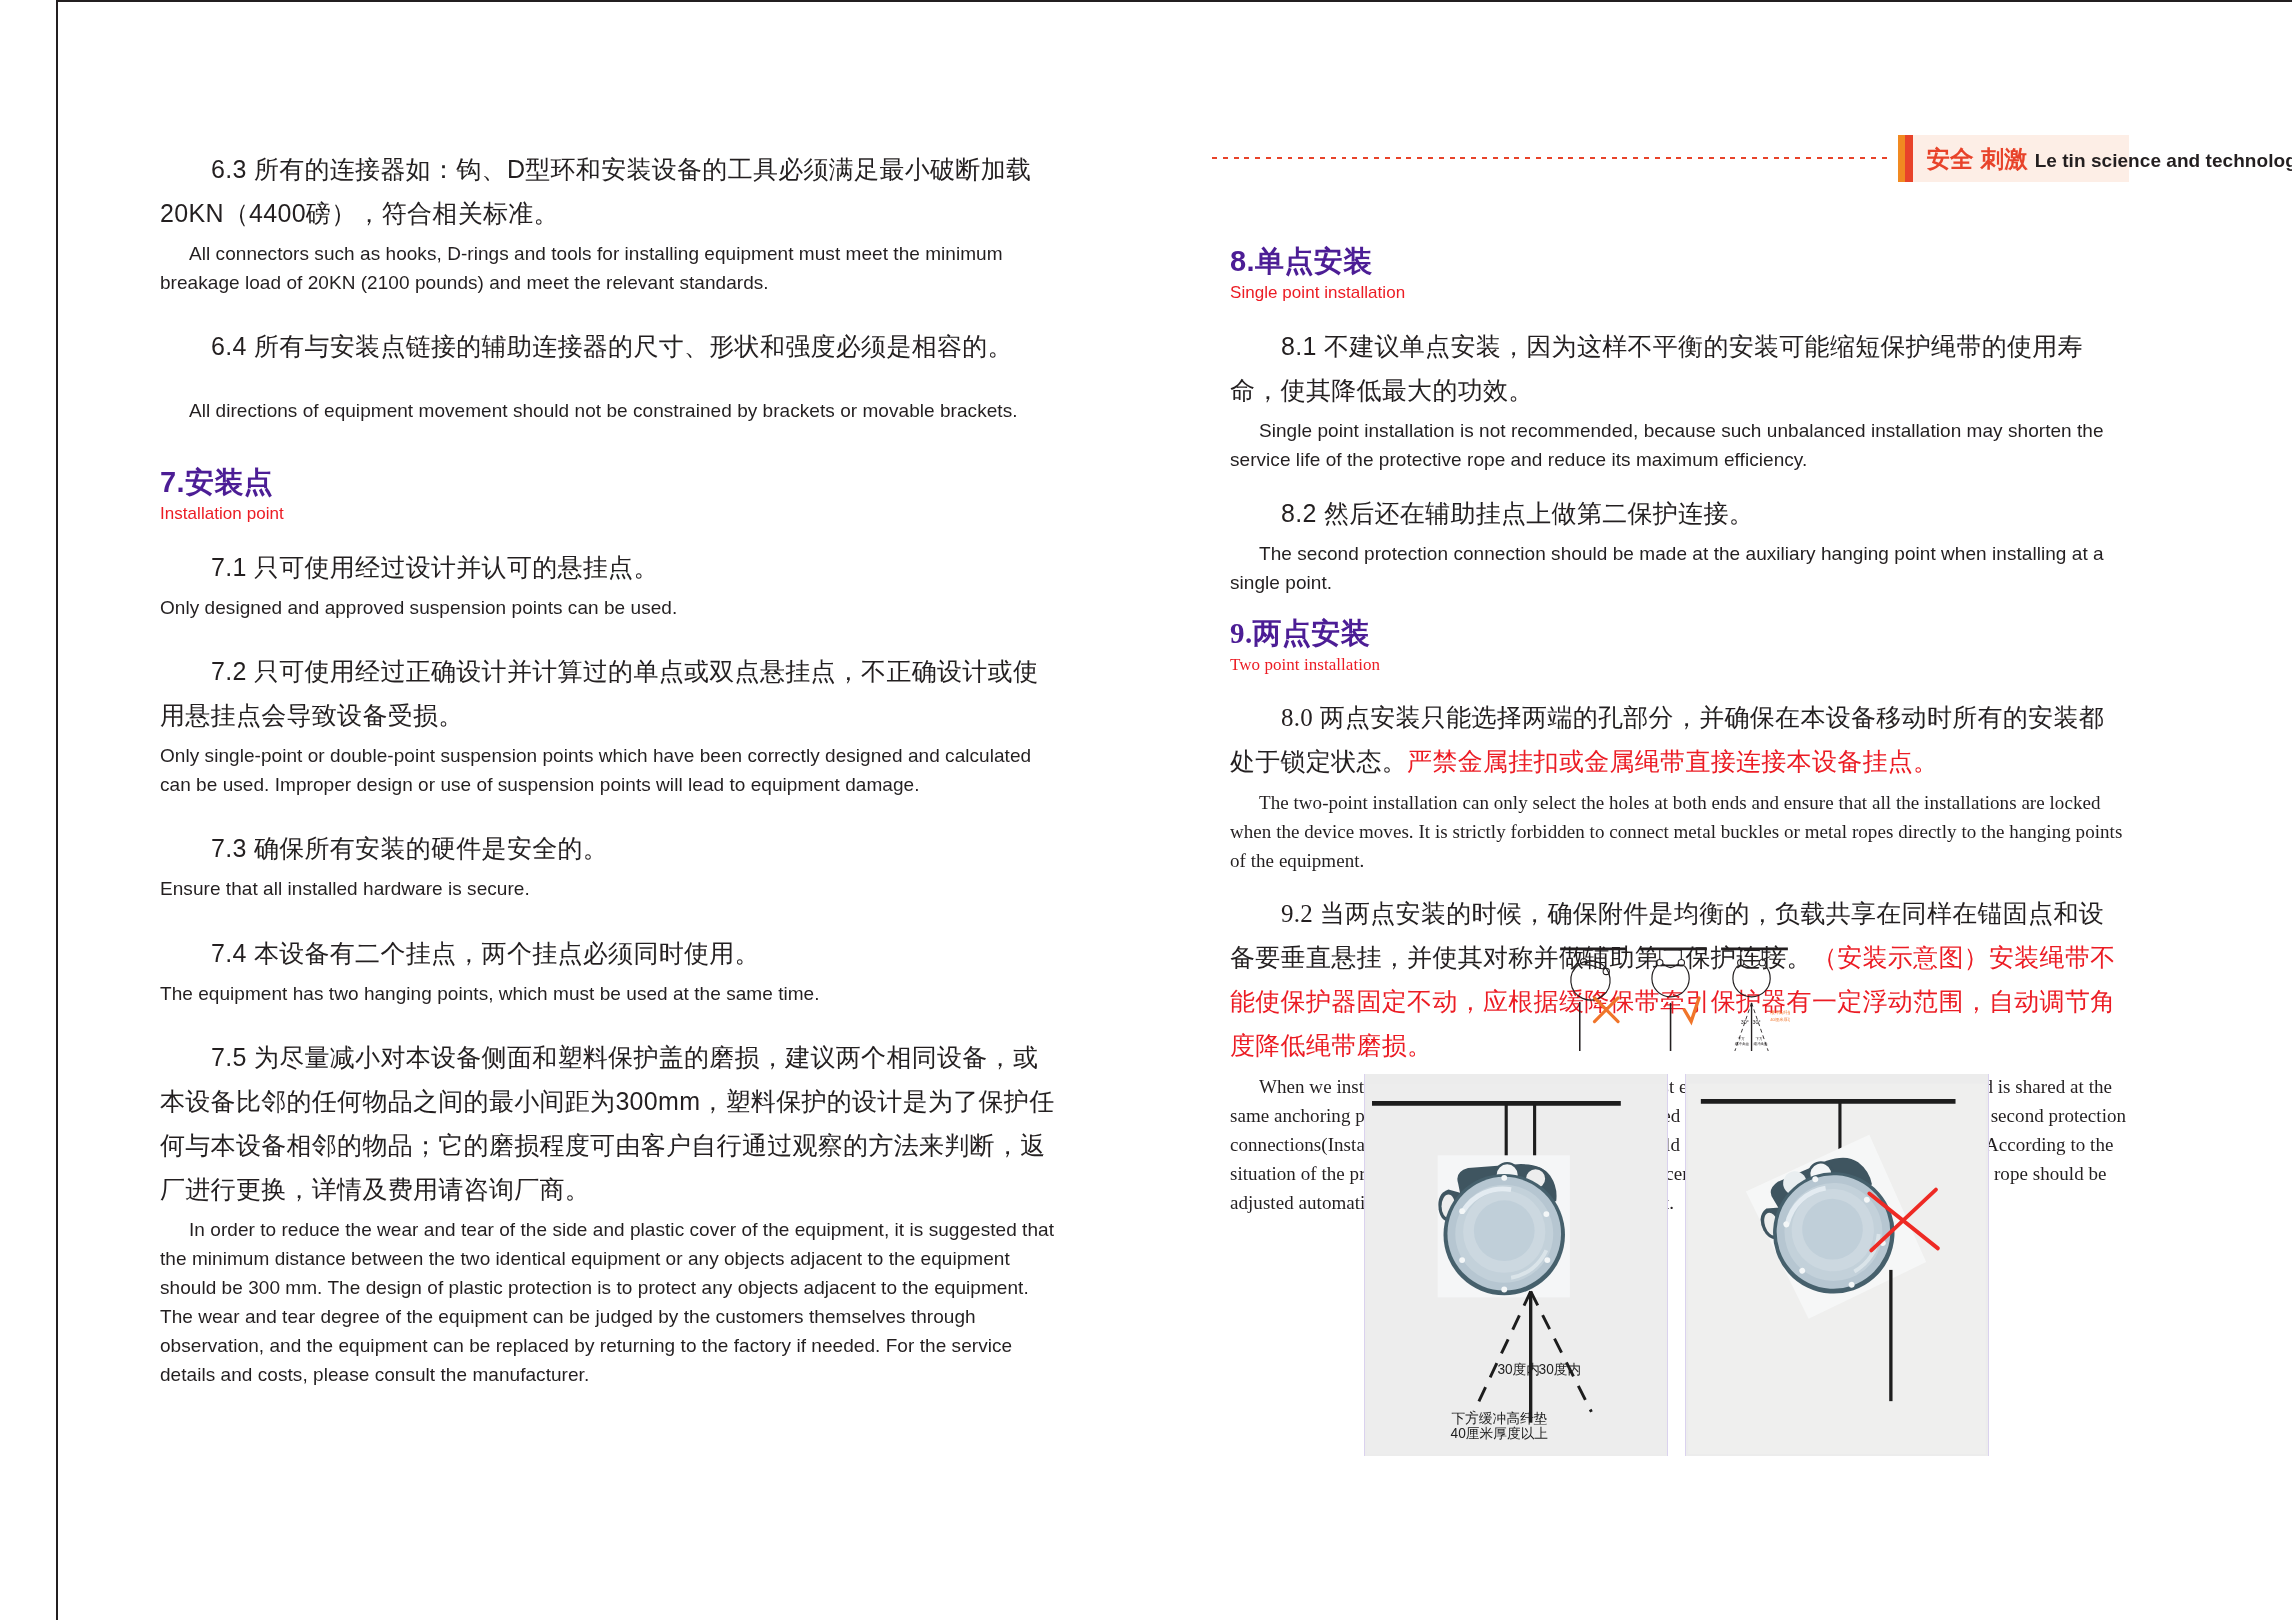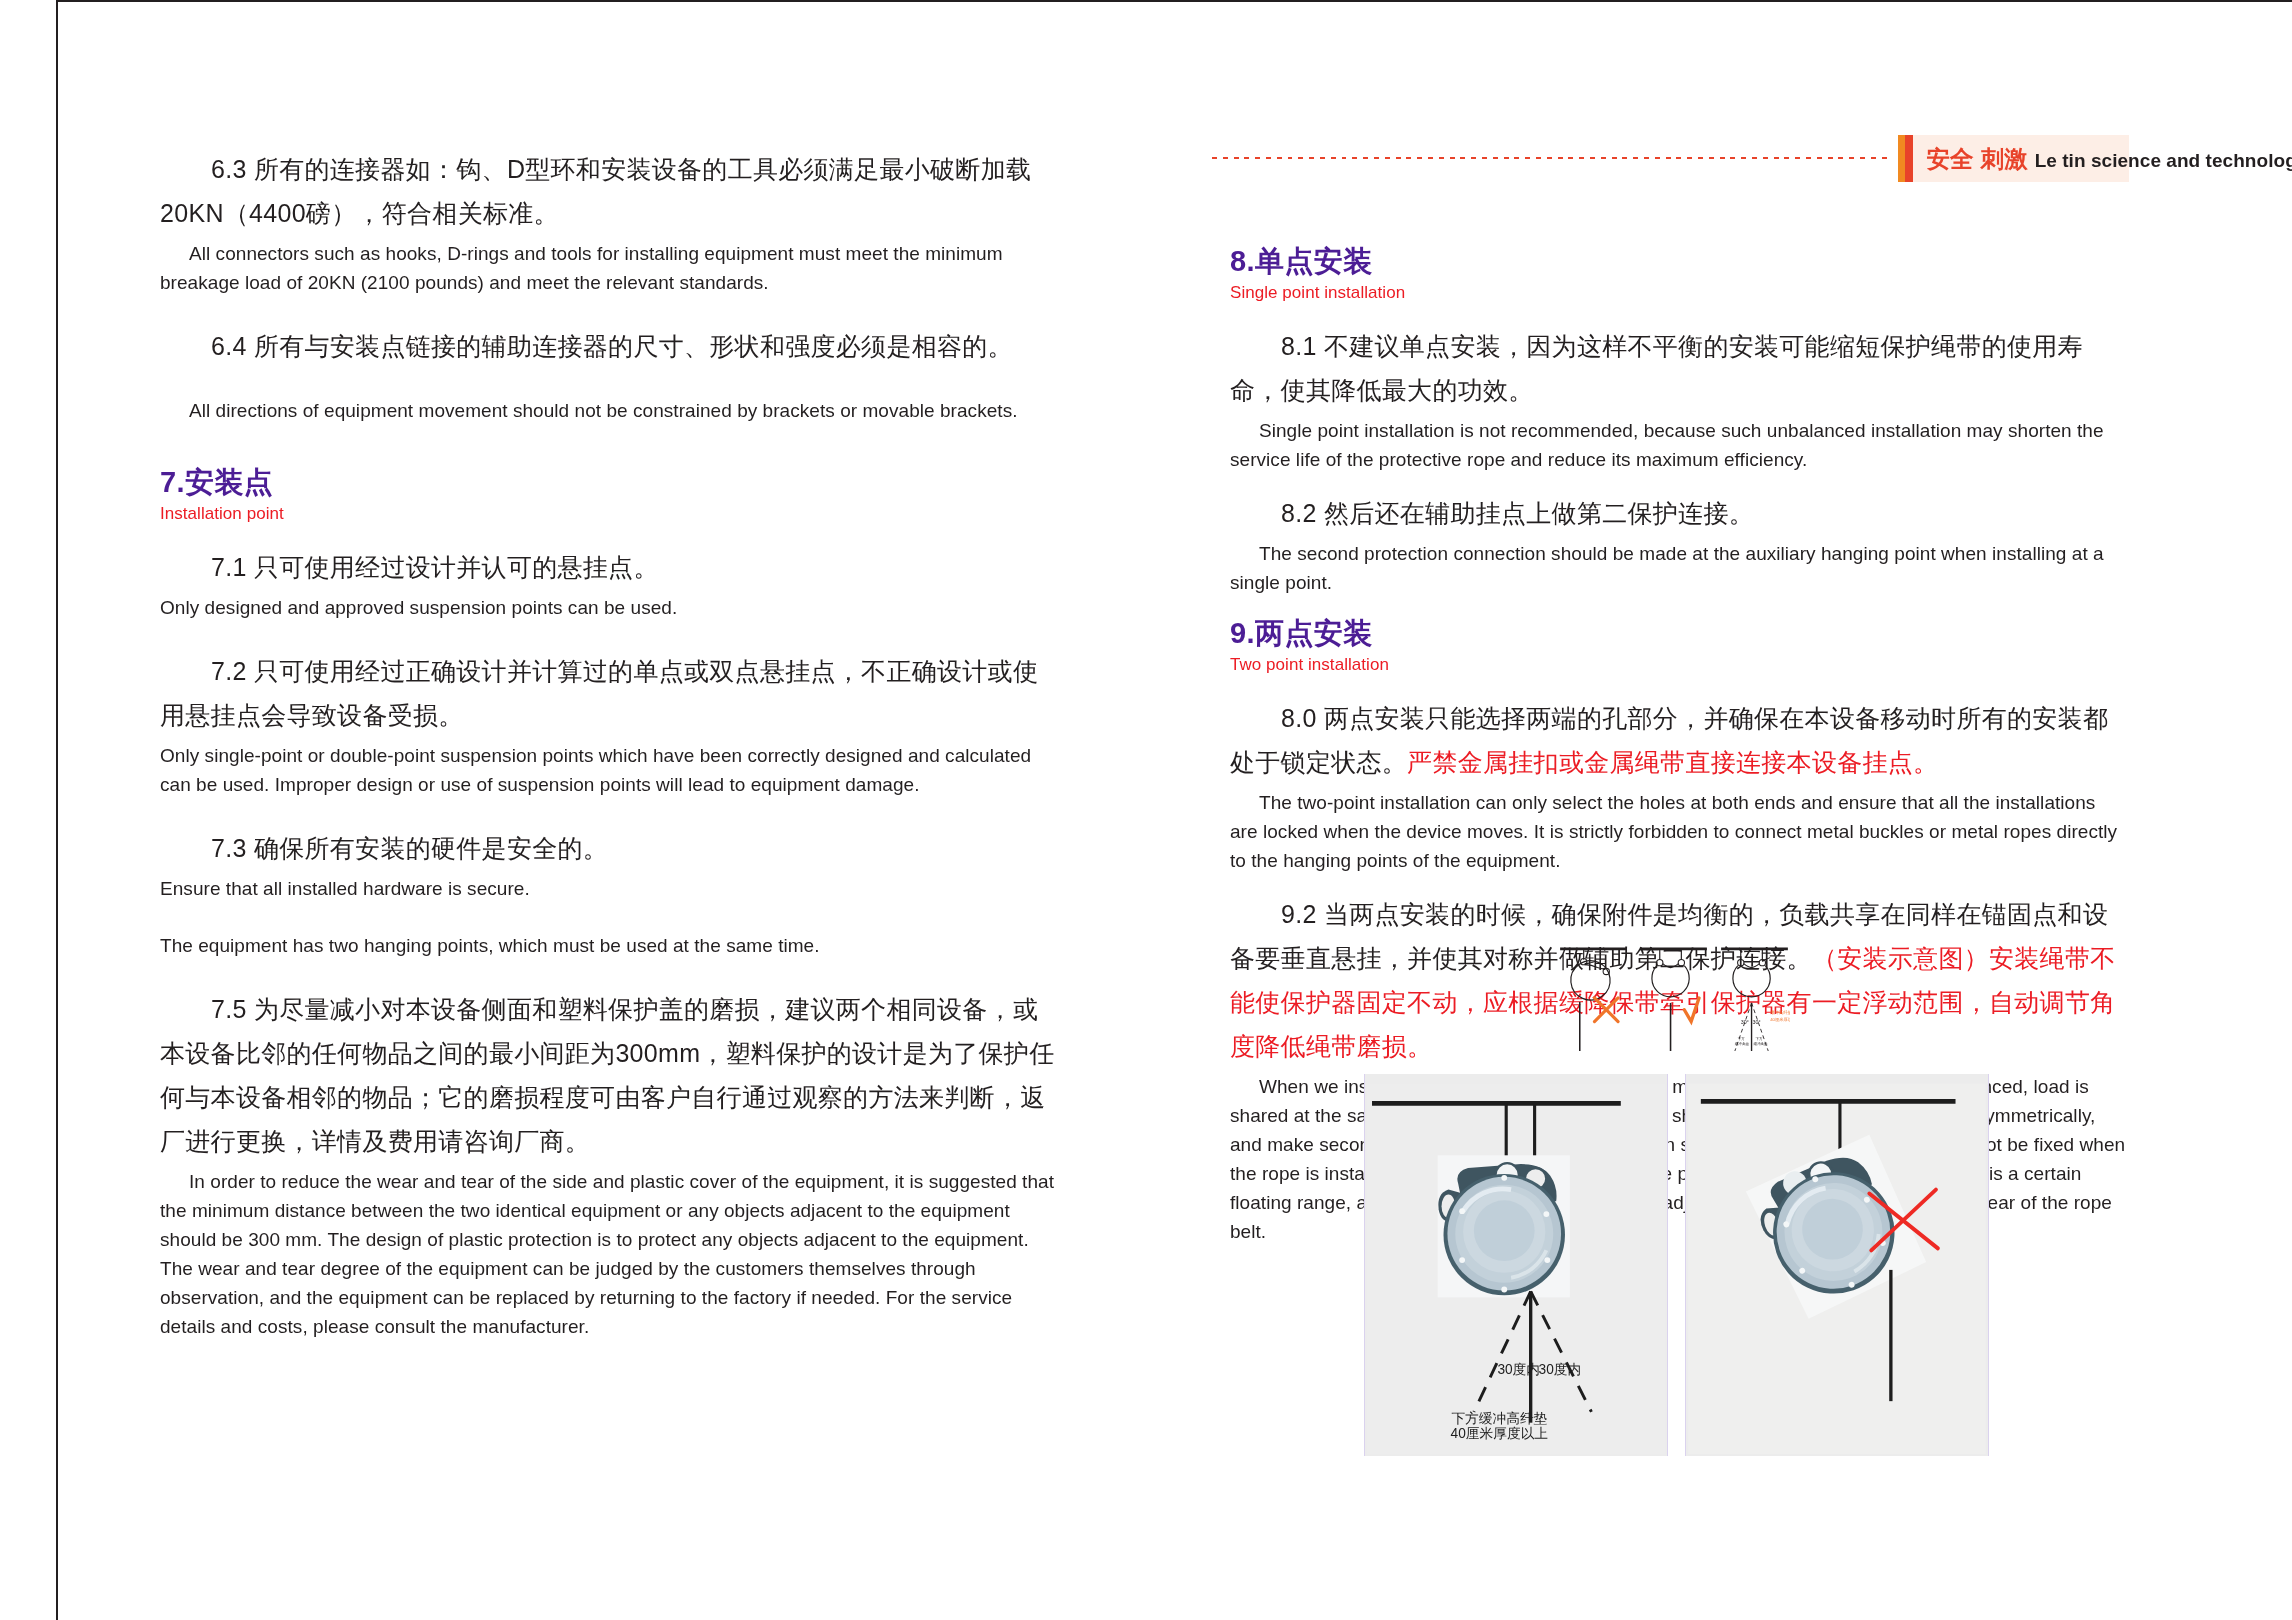--- a/index.html
+++ b/index.html
@@ -135,20 +135,21 @@
         <p class="cn">7.2 只可使用经过正确设计并计算过的单点或双点悬挂点，不正确设计或使用悬挂点会导致设备受损。</p>
         <p class="en noindent">Only single-point or double-point suspension points which have been correctly designed and calculated can be used. Improper design or use of suspension points will lead to equipment damage.</p>
       </div>
 
       <div class="block">
         <p class="cn">7.3 确保所有安装的硬件是安全的。</p>
         <p class="en noindent">Ensure that all installed hardware is secure.</p>
       </div>
 
       <div class="block">
+        <p class="cn">7.4 本设备有二个挂点，两个挂点必须同时使用。</p>
         <p class="en noindent">The equipment has two hanging points, which must be used at the same time.</p>
       </div>
 
       <div class="block">
         <p class="cn">7.5 为尽量减小对本设备侧面和塑料保护盖的磨损，建议两个相同设备，或本设备比邻的任何物品之间的最小间距为300mm，塑料保护的设计是为了保护任何与本设备相邻的物品；它的磨损程度可由客户自行通过观察的方法来判断，返厂进行更换，详情及费用请咨询厂商。</p>
         <p class="en">In order to reduce the wear and tear of the side and plastic cover of the equipment, it is suggested that the minimum distance between the two identical equipment or any objects adjacent to the equipment should be 300 mm. The design of plastic protection is to protect any objects adjacent to the equipment. The wear and tear degree of the equipment can be judged by the customers themselves through observation, and the equipment can be replaced by returning to the factory if needed. For the service details and costs, please consult the manufacturer.</p>
       </div>
     </div>
   </div>
 
@@ -162,21 +163,21 @@
         <p class="cn">8.1 不建议单点安装，因为这样不平衡的安装可能缩短保护绳带的使用寿命，使其降低最大的功效。</p>
         <p class="en">Single point installation is not recommended, because such unbalanced installation may shorten the service life of the protective rope and reduce its maximum efficiency.</p>
       </div>
 
       <div class="block tight">
         <p class="cn">8.2 然后还在辅助挂点上做第二保护连接。</p>
         <p class="en">The second protection connection should be made at the auxiliary hanging point when installing at a single point.</p>
       </div>
     </div>
 
-    <div class="sec-wrap" style="margin-top:16px;">
+    <div class="sec-wrap" style="margin-top:16px;font-family:Liberation Serif, serif;">
       <h2 class="sec">9.两点安装</h2>
       <p class="sec-en">Two point installation</p>
 
       <div class="block tight">
         <p class="cn"><span>8.0 两点安装只能选择两端的孔部分，并确保在本设备移动时所有的安装都处于锁定状态。</span><span class="red">严禁金属挂扣或金属绳带直接连接本设备挂点。</span></p>
         <p class="en">The two-point installation can only select the holes at both ends and ensure that all the installations are locked when the device moves. It is strictly forbidden to connect metal buckles or metal ropes directly to the hanging points of the equipment.</p>
       </div>
 
       <div class="block tight">
         <p class="cn"><span>9.2 当两点安装的时候，确保附件是均衡的，负载共享在同样在锚固点和设备要垂直悬挂，并使其对称并做辅助第二保护连接。</span><span class="red">（安装示意图）安装绳带不能使保护器固定不动，应根据缓降保带牵引保护器有一定浮动范围，自动调节角度降低绳带磨损。</span></p>

